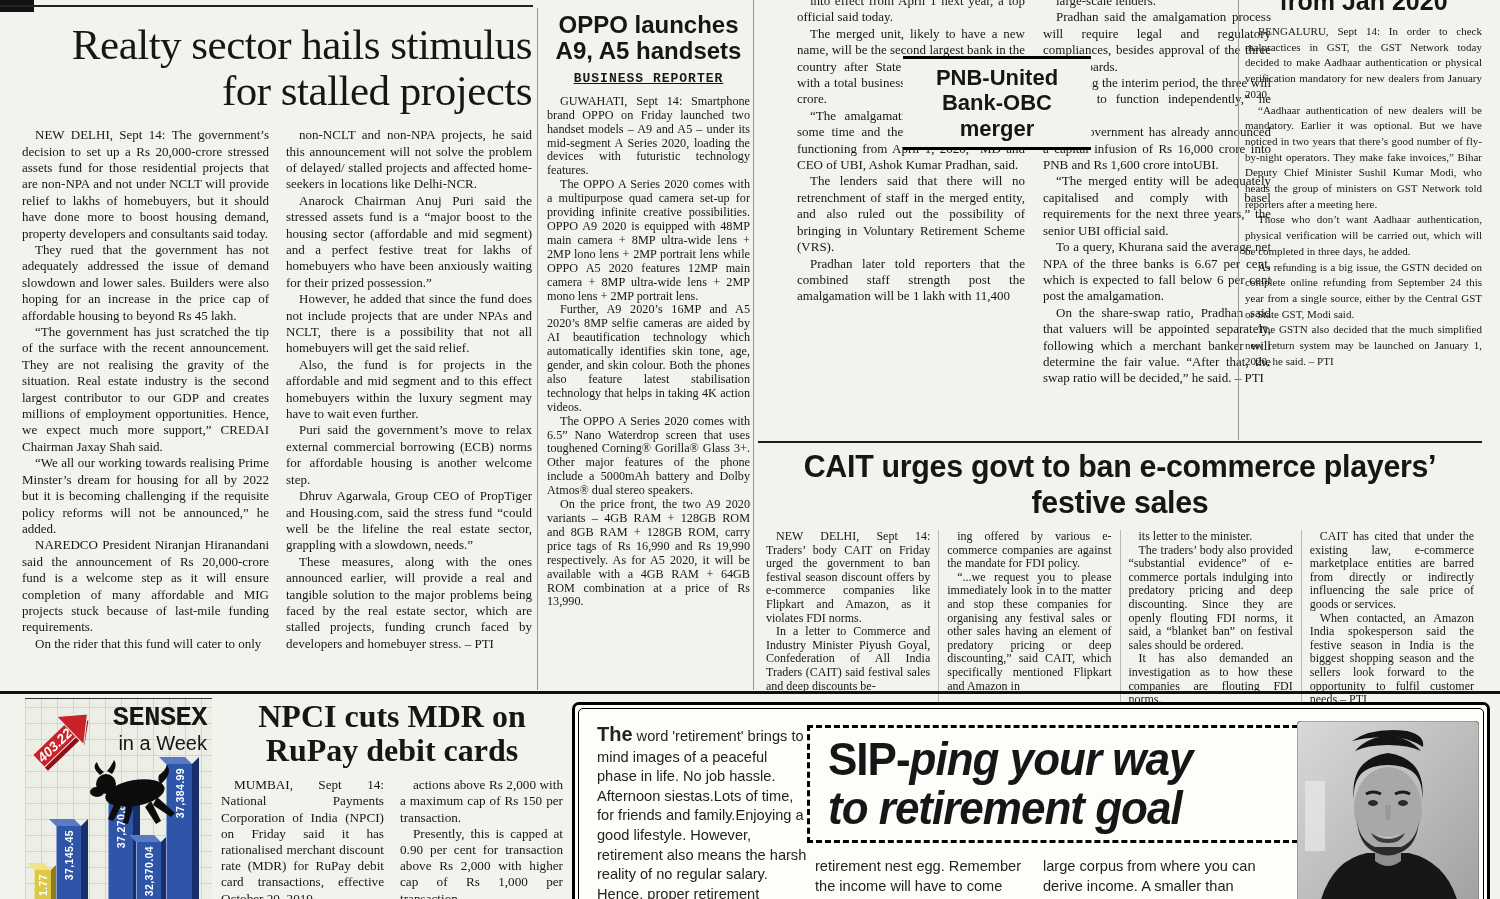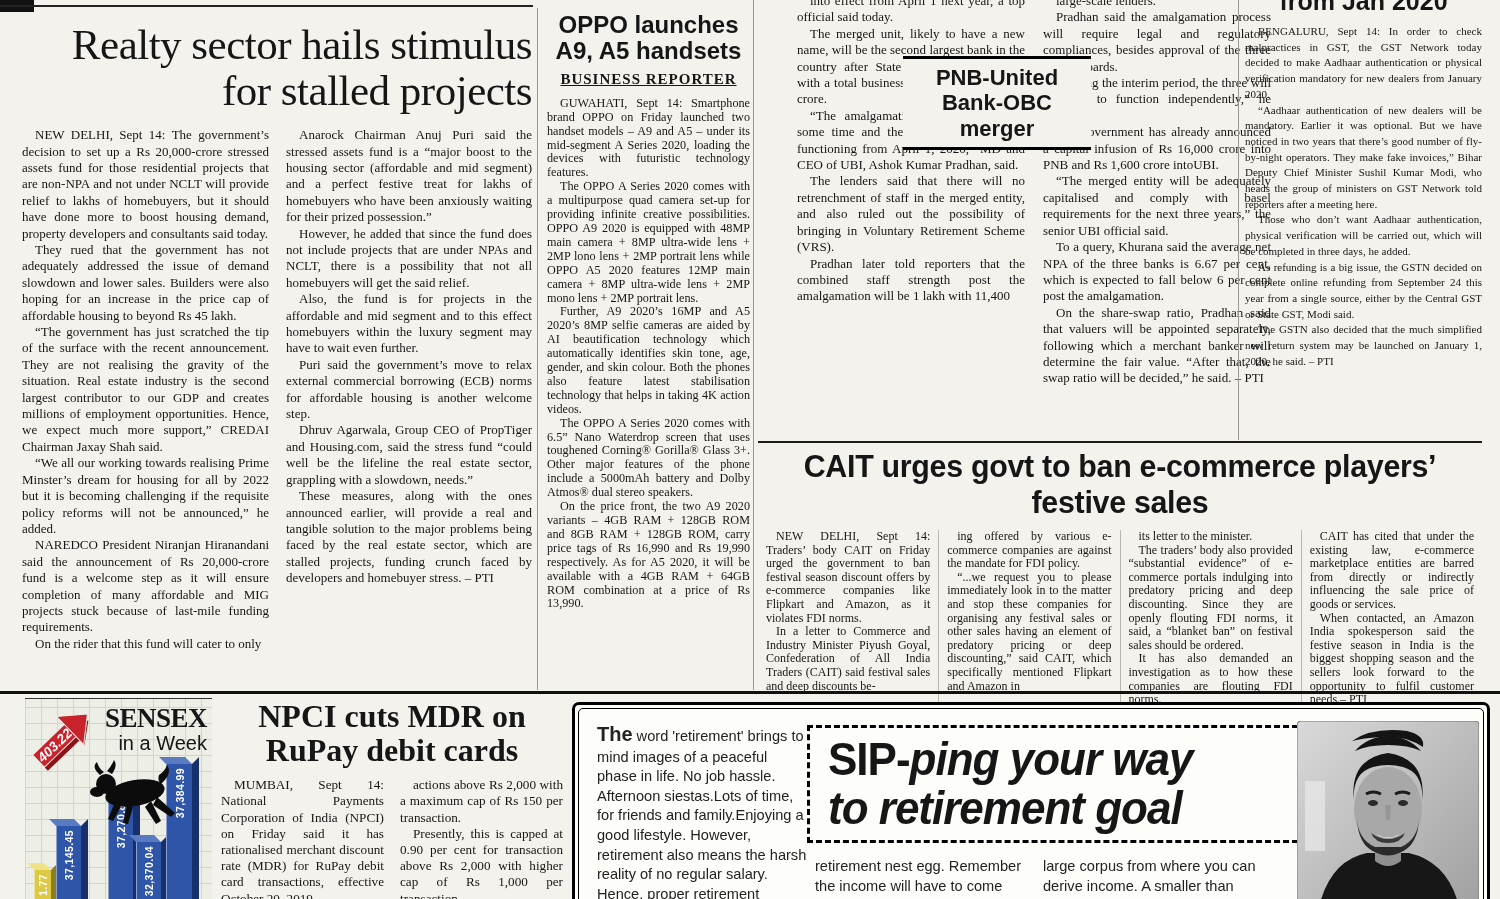--- a/index.html
+++ b/index.html
@@ -11,40 +11,40 @@
   
   .h-serif-big{font-family:"Liberation Serif",serif;font-weight:400;font-size:43px;line-height:1.06;
                text-align:right;letter-spacing:-0.5px;}
   .h-sans{font-family:"Liberation Sans",sans-serif;font-weight:700;text-align:center;}
   
   .cols{display:flex;}
   .bodycopy p{margin:0;text-align:justify;text-indent:13px;}
   .bodycopy{font-size:13px;line-height:16.4px;}
   .small-copy{font-size:12.2px;line-height:14.5px;}
   .clip-first p:first-child{margin-top:-7px;}
-  .byline{font-family:Liberation Serif, serif;font-weight:700;font-size:15px;letter-spacing:1px;
+  .byline{font-family:Liberation Mono, monospace;font-weight:700;font-size:13px;letter-spacing:1px;
           text-align:center;text-decoration:underline;}
   
   .pnb-box{border-top:3.5px solid #000;border-bottom:3.5px solid #000;background:#f4f2ec;
            font-family:"Liberation Sans",sans-serif;font-weight:700;font-size:22px;line-height:1.15;
            text-align:center;padding:6px 0;}
   
   .clipbox{overflow:hidden;}
   
   .cait-h{font-family:"Liberation Sans",sans-serif;font-weight:700;font-size:31px;letter-spacing:-0.3px;
           text-align:center;transform:scaleX(0.98);transform-origin:center;}
   .cait-col{flex:1;padding:0 8px;}
   .cait-col + .cait-col{border-left:1px solid #b9b9b2;}
   .cait-col p{margin:0;text-align:justify;text-indent:10px;font-size:12px;line-height:13.6px;}
   
   .sensex{background:#edefe7;
     background-image:repeating-linear-gradient(0deg,#cdd7cb 0 1px,transparent 1px 16px),
                      repeating-linear-gradient(90deg,#cdd7cb 0 1px,transparent 1px 16px);
     overflow:hidden;border-top:1px solid #333;}
-  .sensex-title{font-family:Liberation Serif, serif;font-weight:800;font-size:27px;line-height:0.95;
+  .sensex-title{font-family:Liberation Mono, monospace;font-weight:800;font-size:27px;line-height:0.95;
                 letter-spacing:-0.5px;text-align:right;}
   .sensex-sub{font-family:"Liberation Sans",sans-serif;font-weight:400;font-size:20px;}
   .bar-label{position:absolute;writing-mode:vertical-rl;transform:rotate(180deg);color:#fff;
              font-family:"Liberation Sans",sans-serif;font-weight:700;font-size:10.5px;letter-spacing:.4px;
              white-space:nowrap;}
   
   .npci-h{font-family:"Liberation Serif",serif;font-weight:700;font-size:32px;line-height:1.05;text-align:center;}
   
   .ad{border:3px solid #000;border-radius:7px;background:#fdfdfa;}
   .ad-inner{position:absolute;inset:3px;border:1.5px solid #000;border-radius:5px;}
@@ -68,20 +68,21 @@
     <div class="cols bodycopy" style="margin-top:14px;gap:17px;">
       <div style="width:247px;">
           <p>NEW DELHI, Sept 14: The government’s decision to set up a Rs 20,000-crore stressed assets fund for those residential projects that are non-NPA and not under NCLT will provide relief to lakhs of homebuyers, but it should have done more to boost housing demand, property developers and consultants said today.</p>
           <p>They rued that the government has not adequately addressed the issue of demand slowdown and lower sales. Builders were also hoping for an increase in the price cap of affordable housing to beyond Rs 45 lakh.</p>
           <p>“The government has just scratched the tip of the surface with the recent announcement. They are not realising the gravity of the situation. Real estate industry is the second largest contributor to our GDP and creates millions of employment opportunities. Hence, we expect much more support,” CREDAI Chairman Jaxay Shah said.</p>
           <p>“We all our working towards realising Prime Minster’s dream for housing for all by 2022 but it is becoming challenging if the requisite policy reforms will not be announced,” he added.</p>
           <p>NAREDCO President Niranjan Hiranandani said the announcement of Rs 20,000-crore fund is a welcome step as it will ensure completion of many affordable and MIG projects stuck because of last-mile funding requirements.</p>
           <p>On the rider that this fund will cater to only</p>
         </div>
       <div style="width:246px;">
+          <p>non-NCLT and non-NPA projects, he said this announcement will not solve the problem of delayed/ stalled projects and affected home-seekers in locations like Delhi-NCR.</p>
           <p>Anarock Chairman Anuj Puri said the stressed assets fund is a “major boost to the housing sector (affordable and mid segment) and a perfect festive treat for lakhs of homebuyers who have been anxiously waiting for their prized possession.”</p>
           <p>However, he added that since the fund does not include projects that are under NPAs and NCLT, there is a possibility that not all homebuyers will get the said relief.</p>
           <p>Also, the fund is for projects in the affordable and mid segment and to this effect homebuyers within the luxury segment may have to wait even further.</p>
           <p>Puri said the government’s move to relax external commercial borrowing (ECB) norms for affordable housing is another welcome step.</p>
           <p>Dhruv Agarwala, Group CEO of PropTiger and Housing.com, said the stress fund “could well be the lifeline the real estate sector, grappling with a slowdown, needs.”</p>
           <p>These measures, along with the ones announced earlier, will provide a real and tangible solution to the major problems being faced by the real estate sector, which are stalled projects, funding crunch faced by developers and homebuyer stress. – PTI</p>
         </div>
     </div>
   </div>
 

